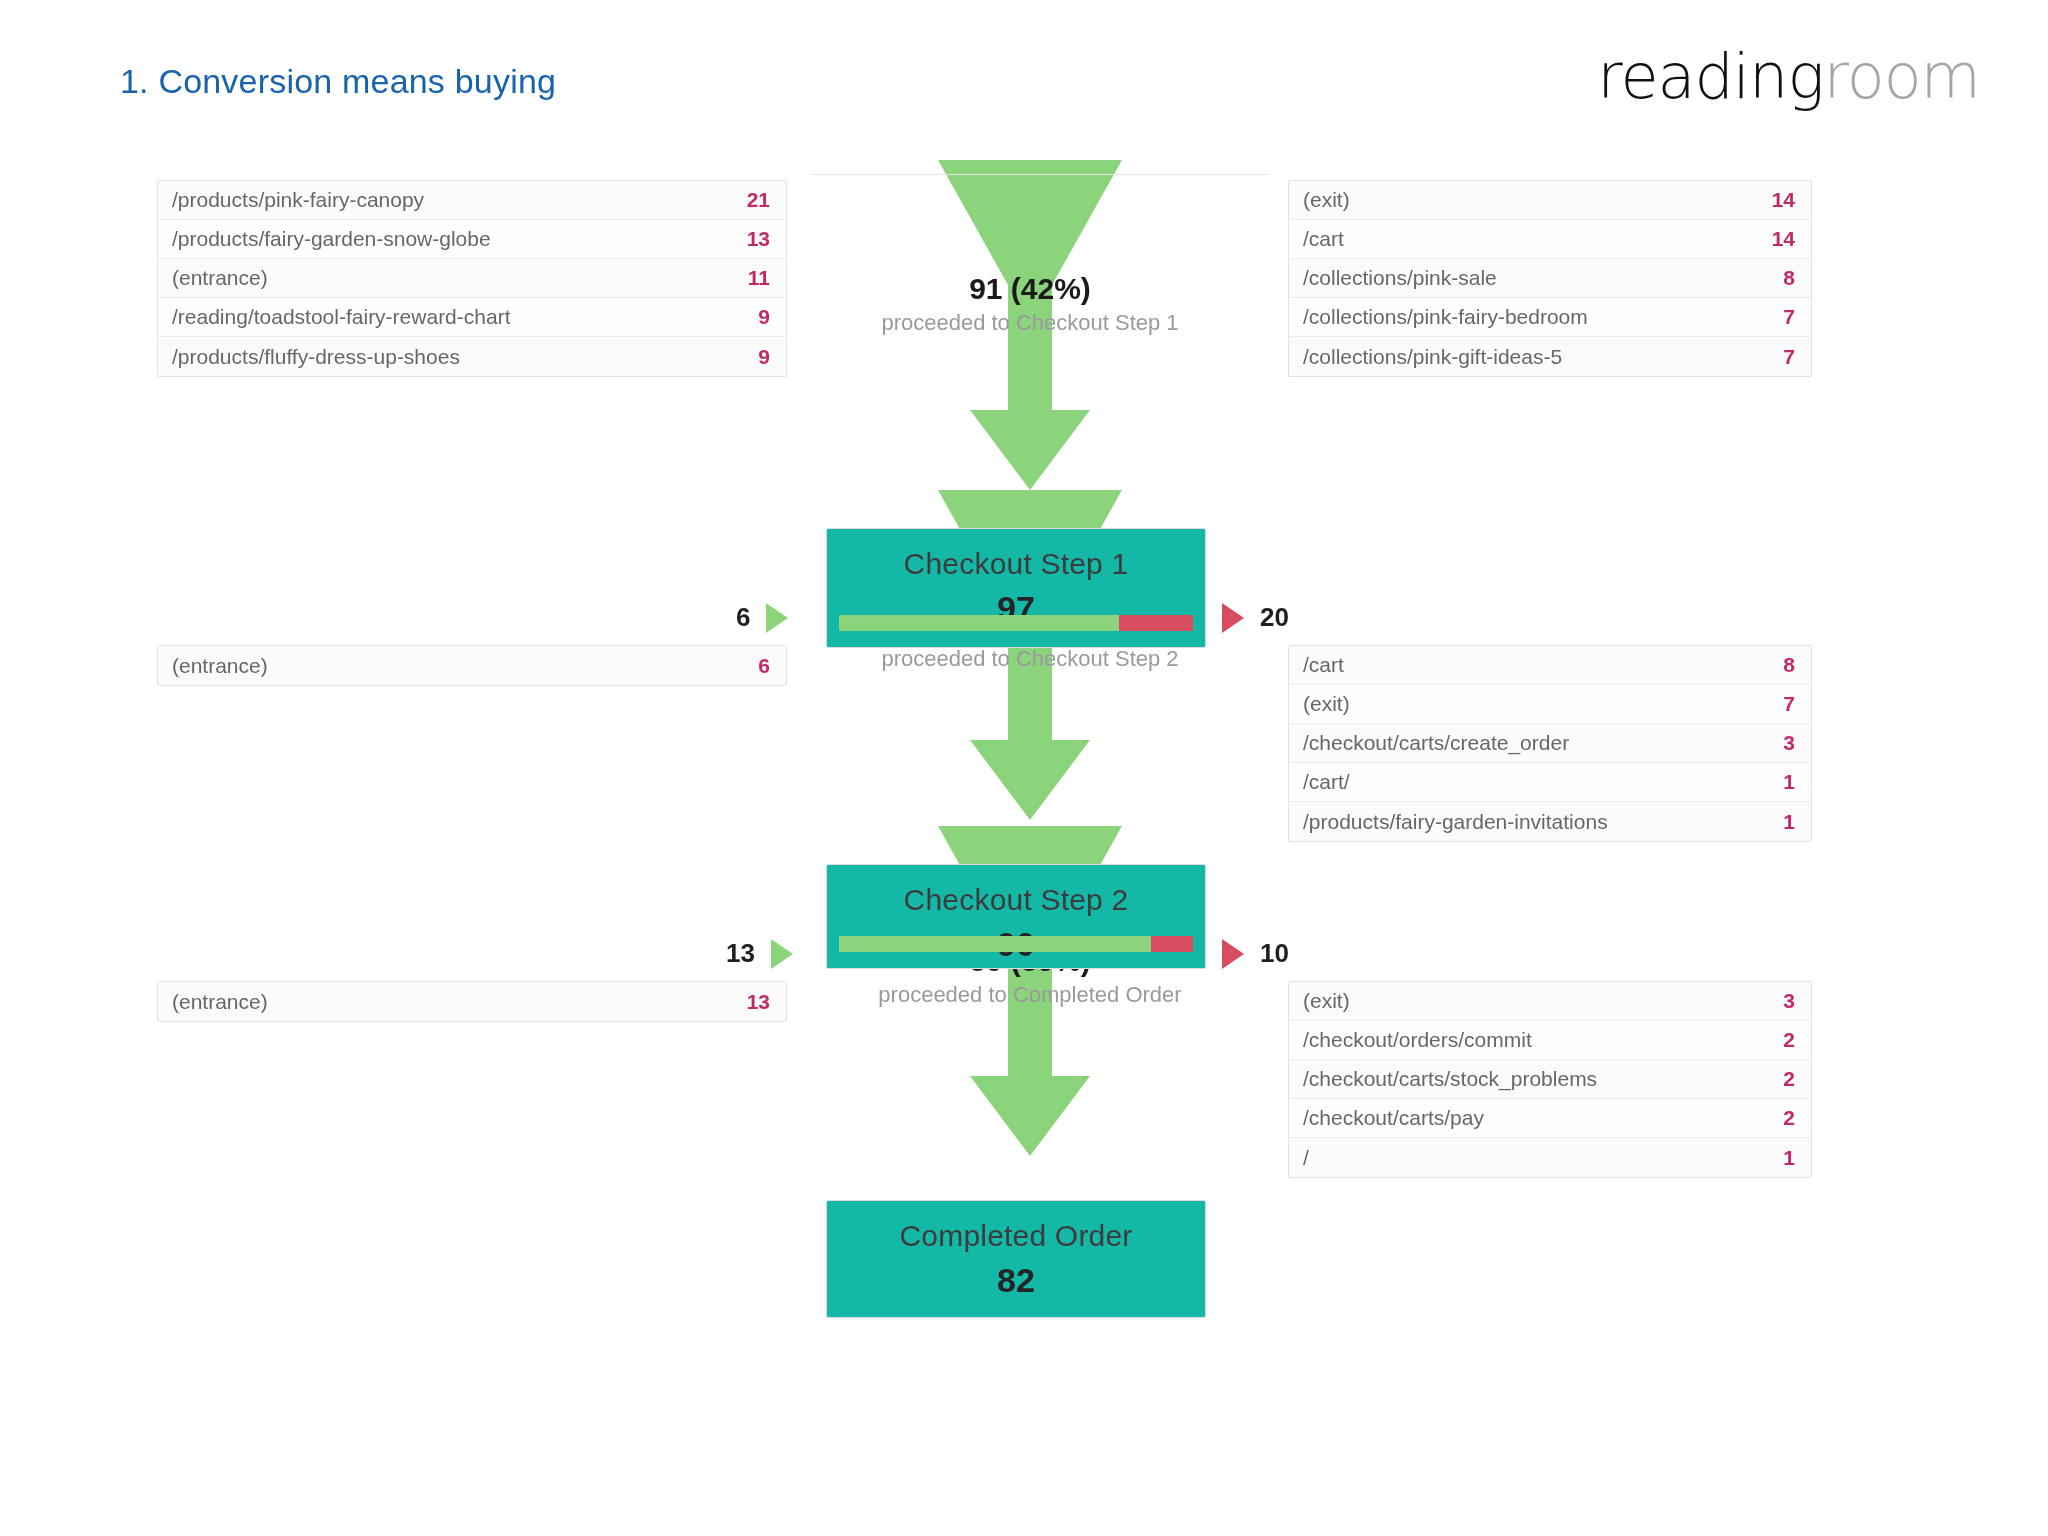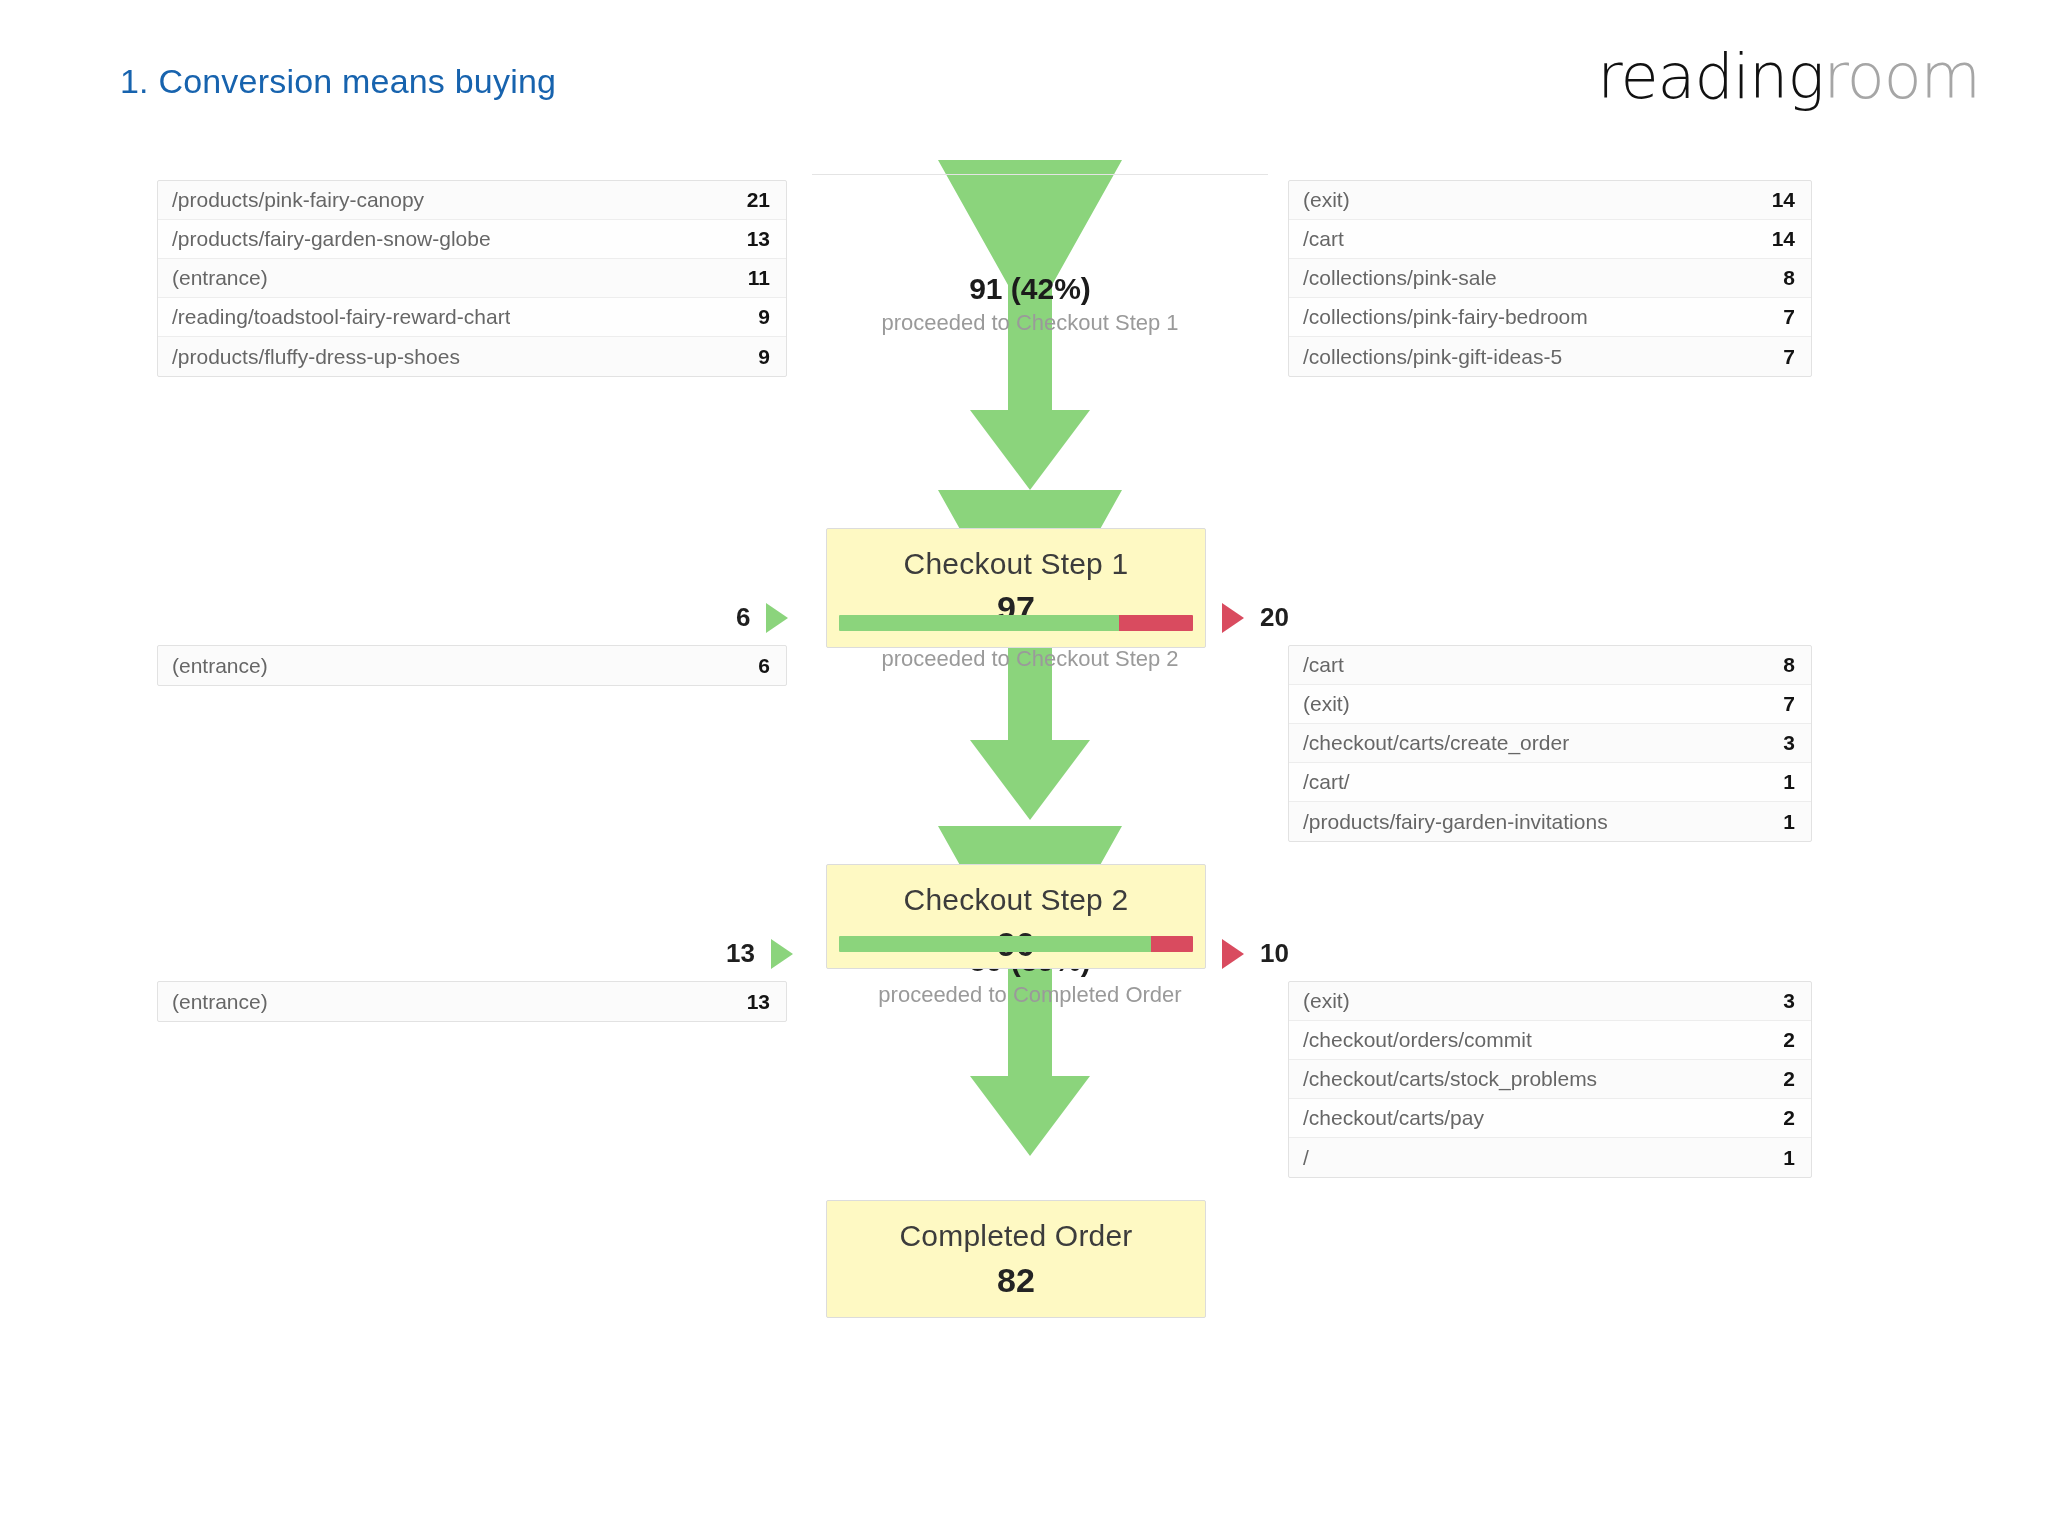--- a/index.html
+++ b/index.html
@@ -73,31 +73,31 @@
   }
   .side-table .row:nth-child(even) { background: #FFFFFF; }
   .side-table .row:last-child { border-bottom: none; }
   .side-table .row .label {
     white-space: nowrap;
     overflow: hidden;
     text-overflow: ellipsis;
   }
   .side-table .row .value {
     font-weight: bold;
-    color: #000000;
+    color: #be185d;
     padding-left: 16px;
   }
 
   .t-left  { left: 157px;  width: 630px; }
   .t-right { left: 1288px; width: 524px; }
 
   
   .step-box {
     position: absolute;
-    background: #fef9c3;
+    background: #14b8a6;
     border: 1px solid #DCDCDC;
     box-sizing: border-box;
     text-align: center;
     border-radius: 2px;
     z-index: 4;
   }
   .step-box .step-name {
     font-size: 30px;
     color: #3C3C3C;
     margin-top: 18px;

